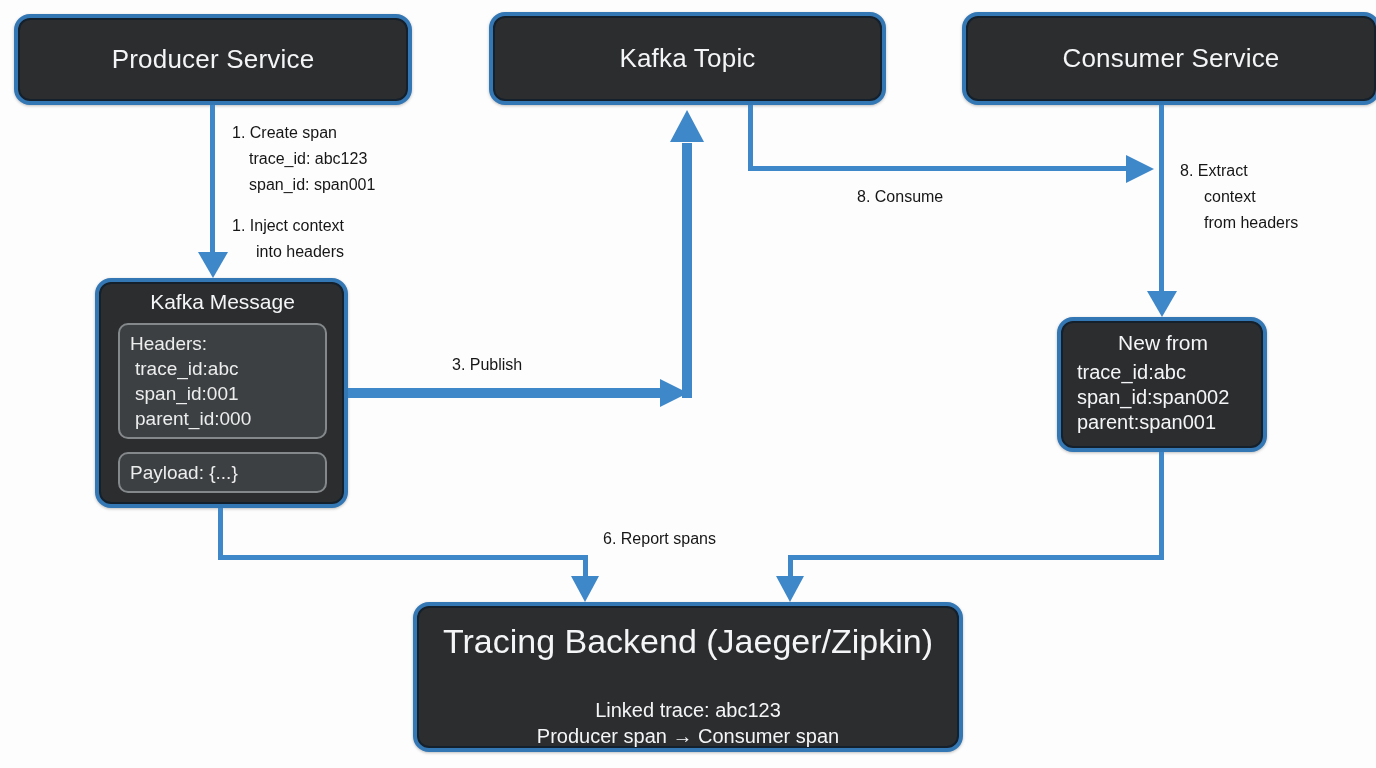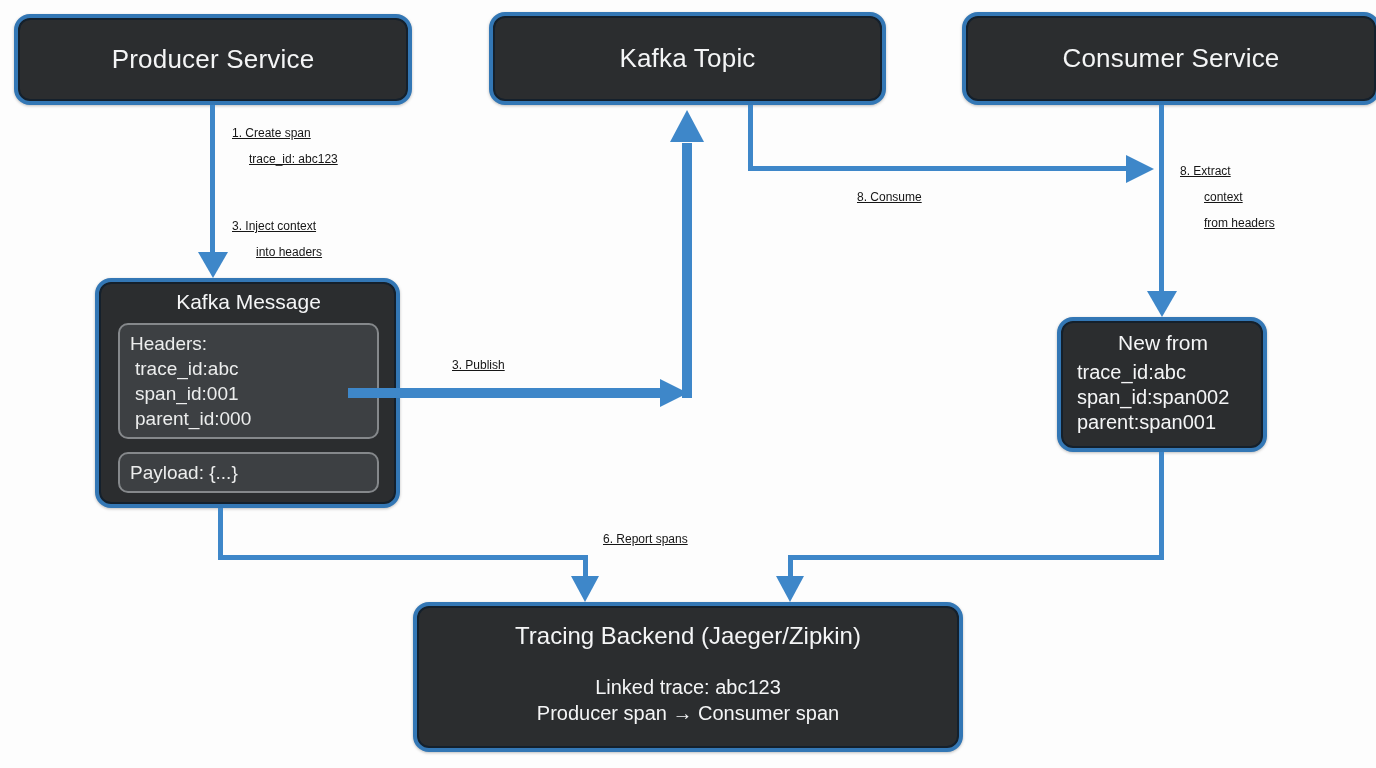--- a/index.html
+++ b/index.html
@@ -61,37 +61,36 @@
   .inner-box + .inner-box { margin-top: 13px; }
   .hline-indent { padding-left: 5px; }
   .node-newspan { padding: 10px 14px 10px 16px; }
   .node-newspan .node-title {
     text-align: center;
     font-size: 21px;
     margin-bottom: 5px;
   }
   .node-newspan .span-line { font-size: 20px; line-height: 25px; }
   .node-backend { padding: 16px 10px 10px 10px; text-align: center; }
-  .node-backend .node-title { font-size: 24px; margin-bottom: 24px; }
+  .node-backend .node-title { font-size: 34px; margin-bottom: 36px; }
   .node-backend .backend-line { font-size: 20px; line-height: 26px; }
   
   .line { position: absolute; background: var(--arrow); }
   .head { position: absolute; width: 0; height: 0; }
   .head-down   { border-left: 15px solid transparent; border-right: 15px solid transparent; border-top: 26px solid var(--arrow); }
   .head-down-sm{ border-left: 14px solid transparent; border-right: 14px solid transparent; border-top: 26px solid var(--arrow); }
   .head-right  { border-top: 14px solid transparent; border-bottom: 14px solid transparent; border-left: 28px solid var(--arrow); }
   .head-up     { border-left: 17px solid transparent; border-right: 17px solid transparent; border-bottom: 32px solid var(--arrow); }
   
   .step {
     position: absolute;
     color: var(--label-text);
-    font-size: 12px;
+    font-size: 16px;
     line-height: 26px;
     white-space: nowrap;
-    text-decoration: underline;
   }
   .indent-17 { padding-left: 17px; }
   .indent-24 { padding-left: 24px; }
 </style>
 </head>
 <body>
 
 <div class="canvas">
 
   <div class="node simple" style="left:14px; top:14px; width:398px; height:91px;">
@@ -105,28 +104,29 @@
   <div class="node simple" style="left:962px; top:12px; width:418px; height:93px;">
     <span>Consumer Service</span>
   </div>
 
   <div class="line" style="left:210px; top:105px; width:5px; height:150px;"></div>
   <div class="head head-down" style="left:198px; top:252px;"></div>
 
   <div class="step" style="left:232px; top:120px;">
     <div>1. Create span</div>
     <div class="indent-17">trace_id: abc123</div>
+    <div class="indent-17">span_id: span001</div>
   </div>
 
   <div class="step" style="left:232px; top:213px;">
-    <div>3. Inject context</div>
+    <div>1. Inject context</div>
     <div class="indent-24">into headers</div>
   </div>
 
-  <div class="node node-message" style="left:95px; top:278px; width:305px; height:230px;">
+  <div class="node node-message" style="left:95px; top:278px; width:253px; height:230px;">
     <div class="node-title">Kafka Message</div>
     <div class="inner-box">
       <div>Headers:</div>
       <div class="hline-indent">trace_id:abc</div>
       <div class="hline-indent">span_id:001</div>
       <div class="hline-indent">parent_id:000</div>
     </div>
     <div class="inner-box">
       <div>Payload: {...}</div>
     </div>

